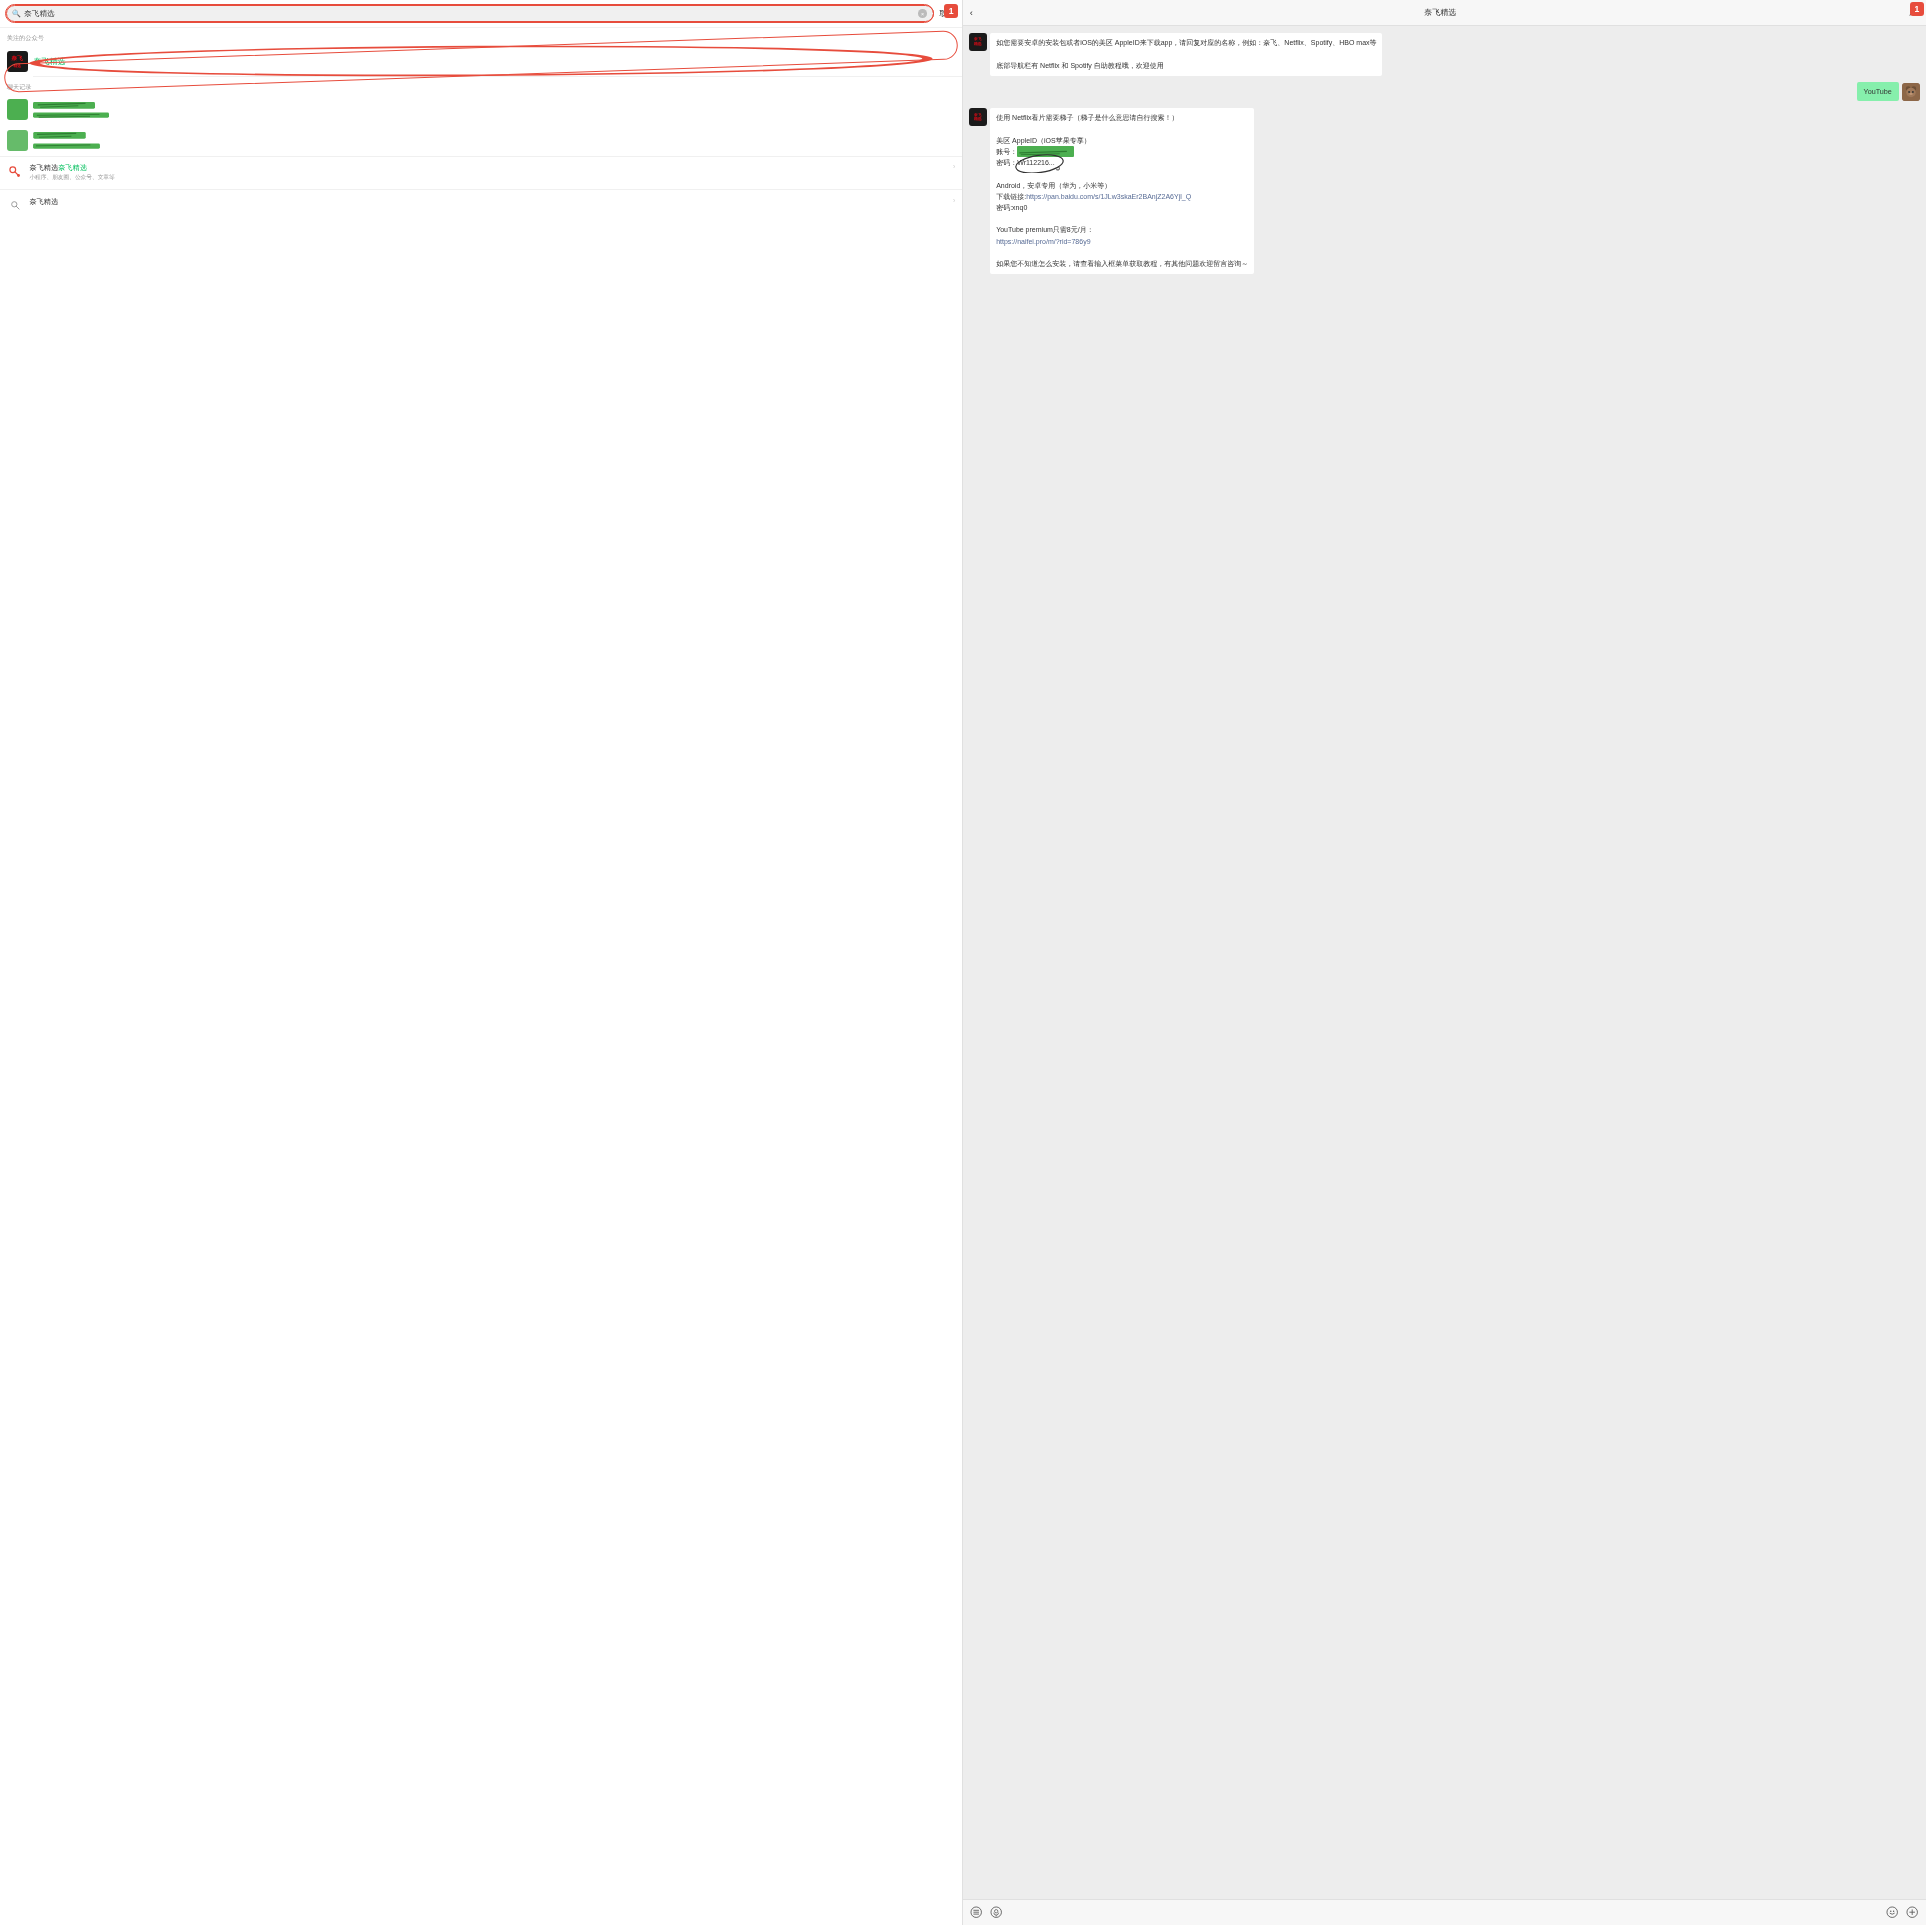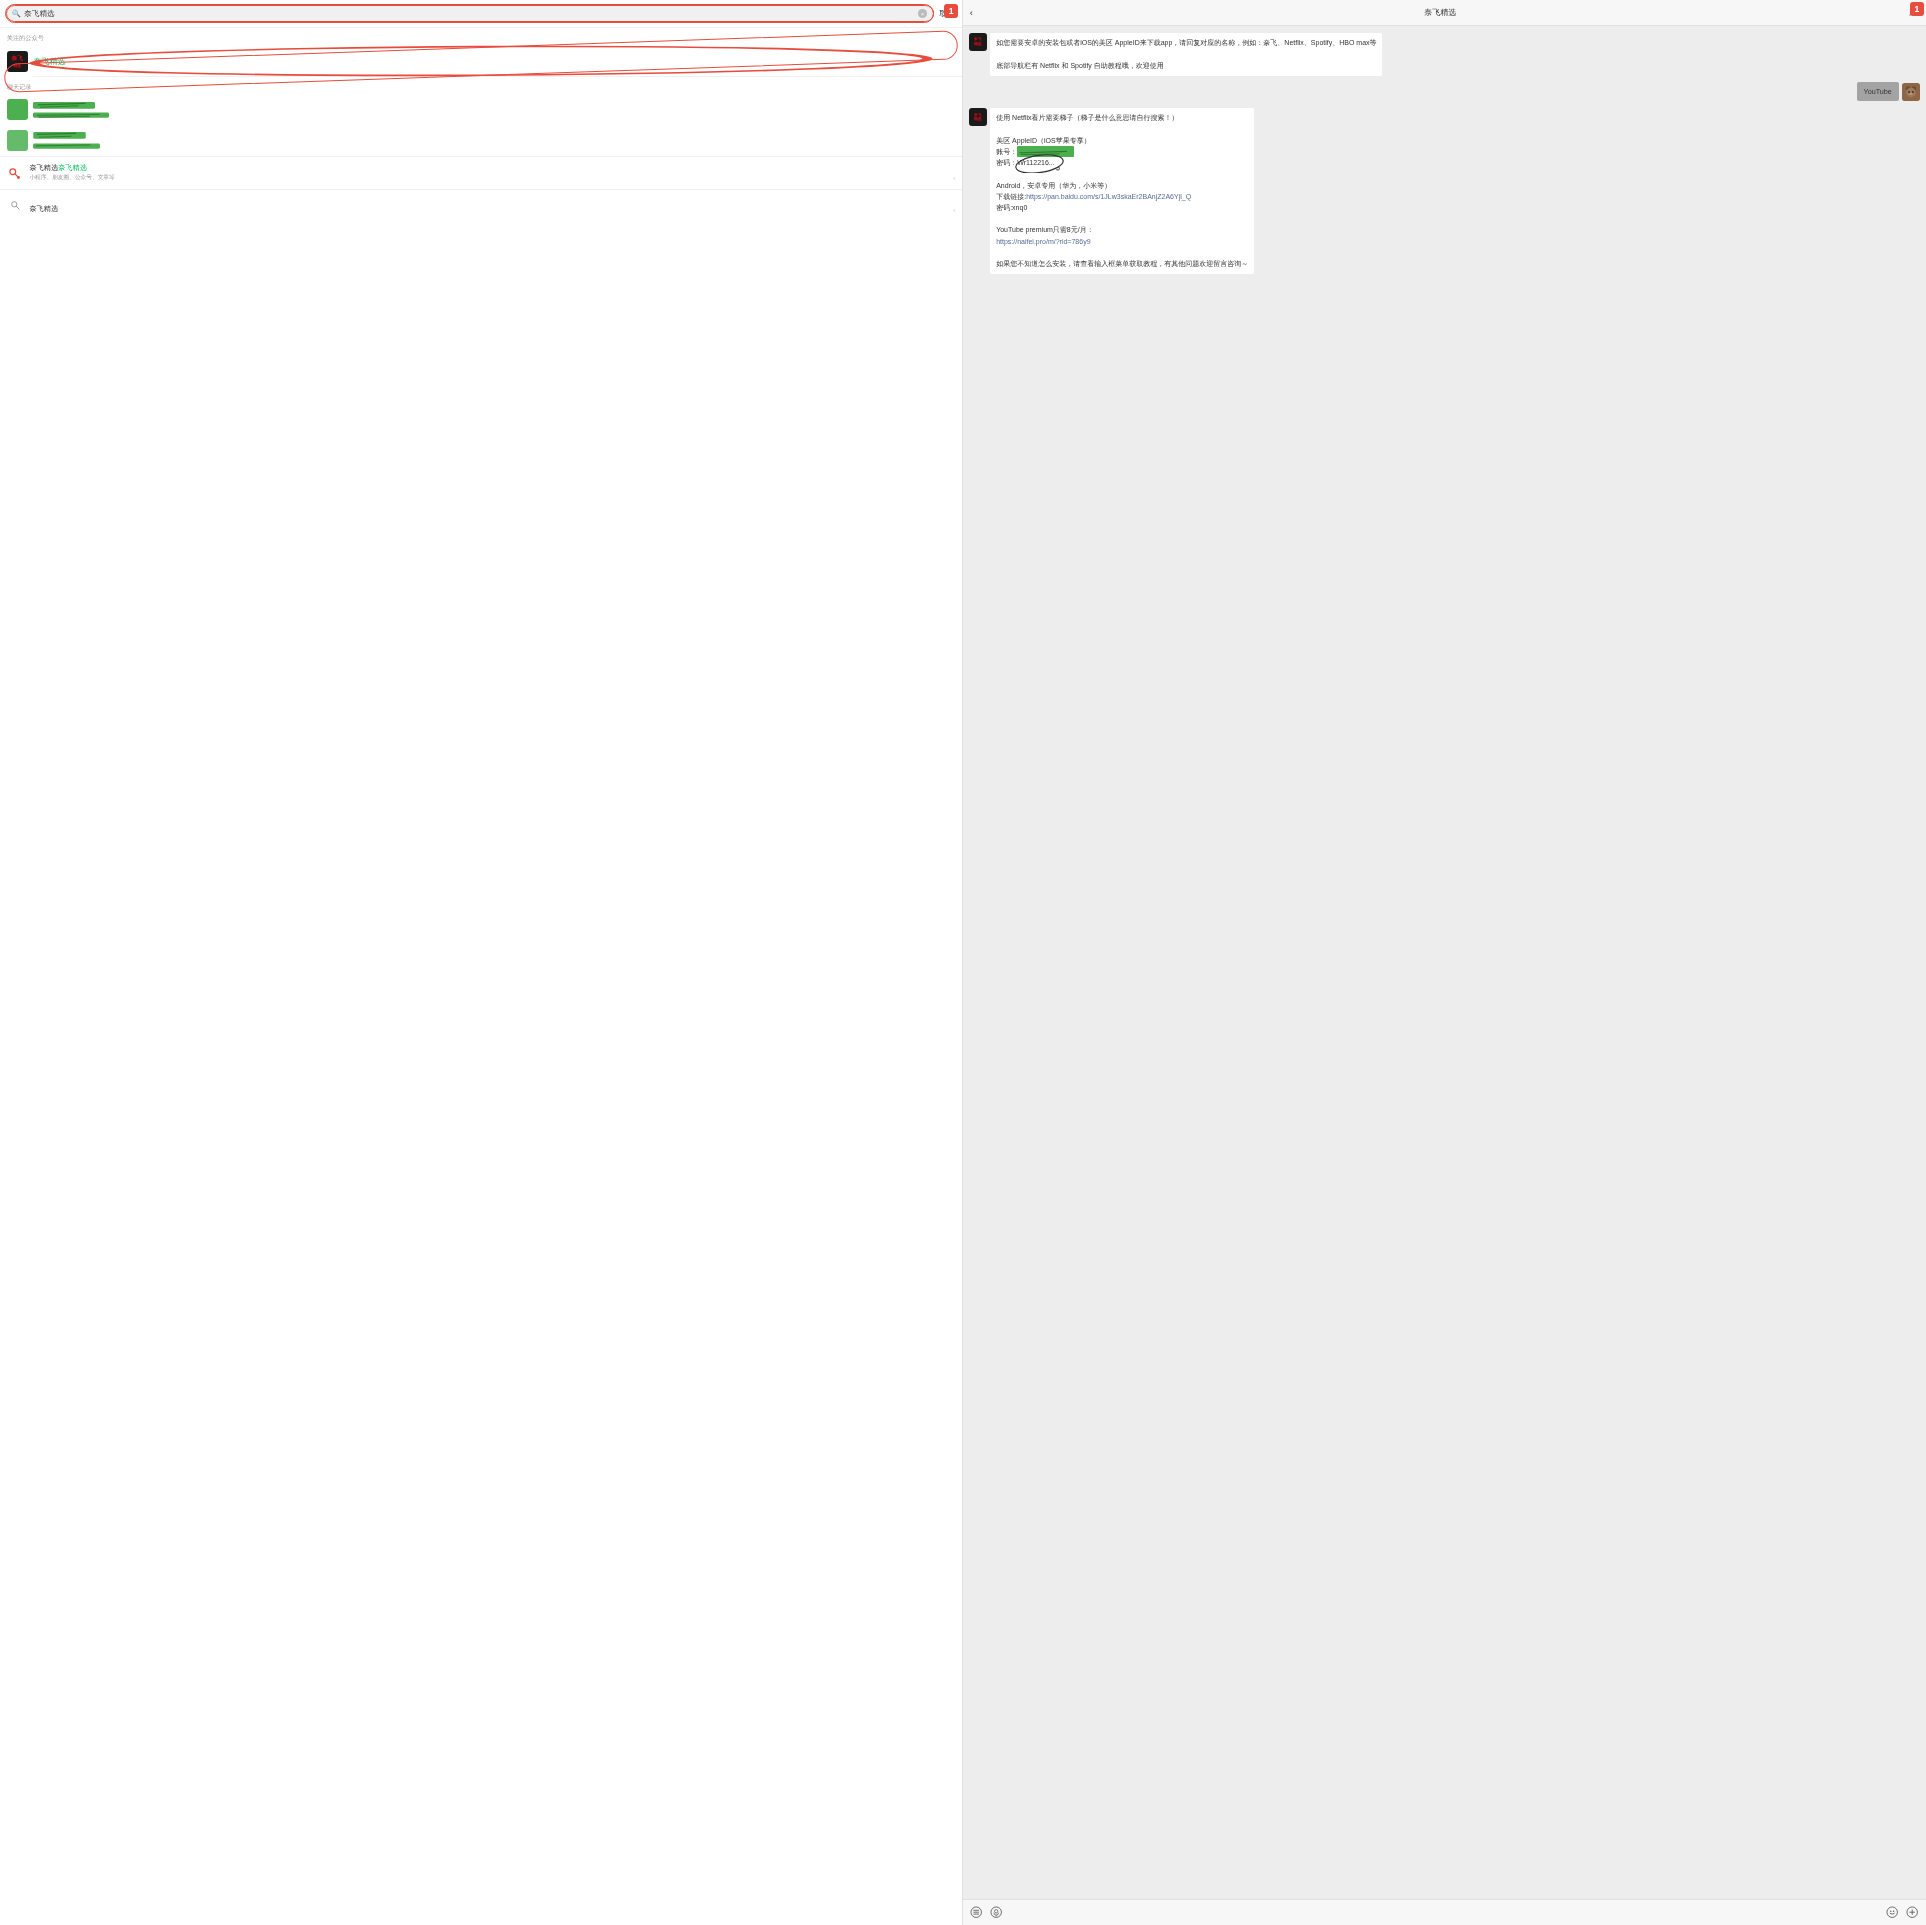--- a/index.html
+++ b/index.html
@@ -185,21 +185,21 @@
       border-radius: 2.9px;
       display: flex;
       align-items: center;
       justify-content: center;
       font-size: 8.6px;
       font-weight: bold;
     }
 
     .search-suggest-item {
       display: flex;
-      align-items: flex-end;
+      align-items: flex-start;
       padding: 6.7px 6.7px;
       gap: 5.7px;
       cursor: pointer;
       border-top: 0.5px solid #f0f0f0;
     }
 
     .search-suggest-item .arrow {
       margin-left: auto;
       color: #ccc;
       font-size: 6.7px;
@@ -329,21 +329,21 @@
     }
 
     .msg-bubble-right {
       display: flex;
       justify-content: flex-end;
       align-items: flex-end;
       gap: 3.8px;
     }
 
     .bubble-green {
-      background: #a3a3a3;
+      background: #86efac;
       border-radius: 1.9px;
       padding: 4.8px 6.7px;
       font-size: 7.2px;
       font-weight: 500;
       color: #333;
     }
 
     .user-avatar-right {
       width: 18px;
       height: 18px;

